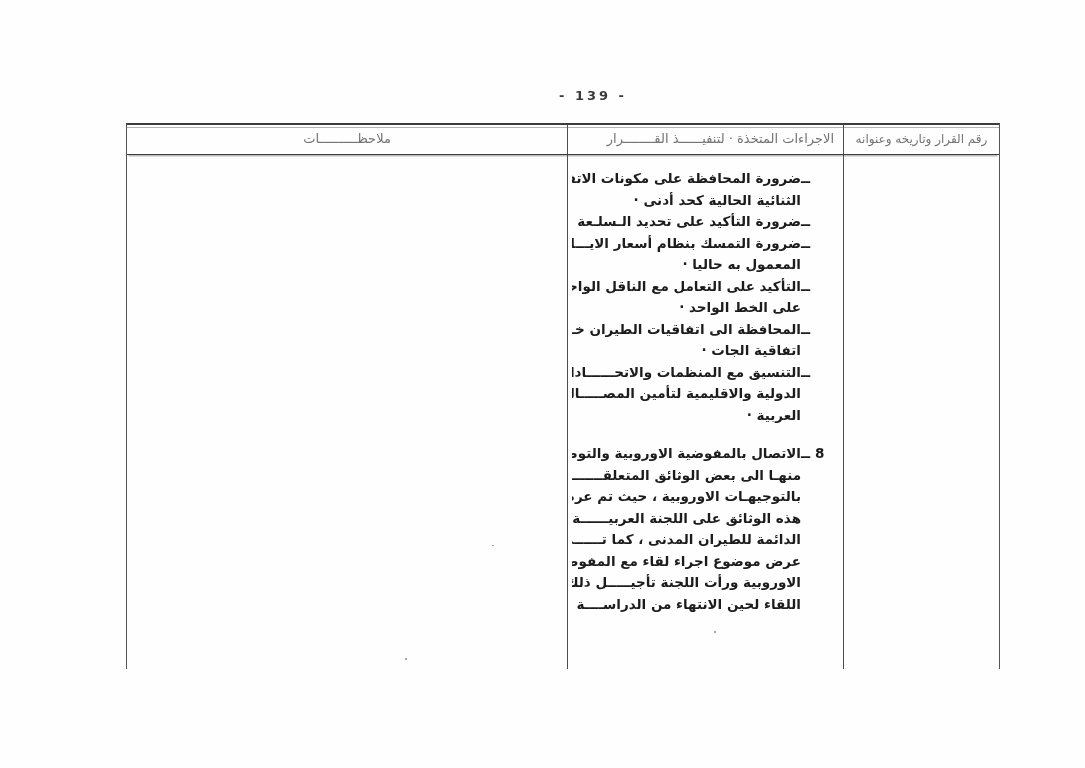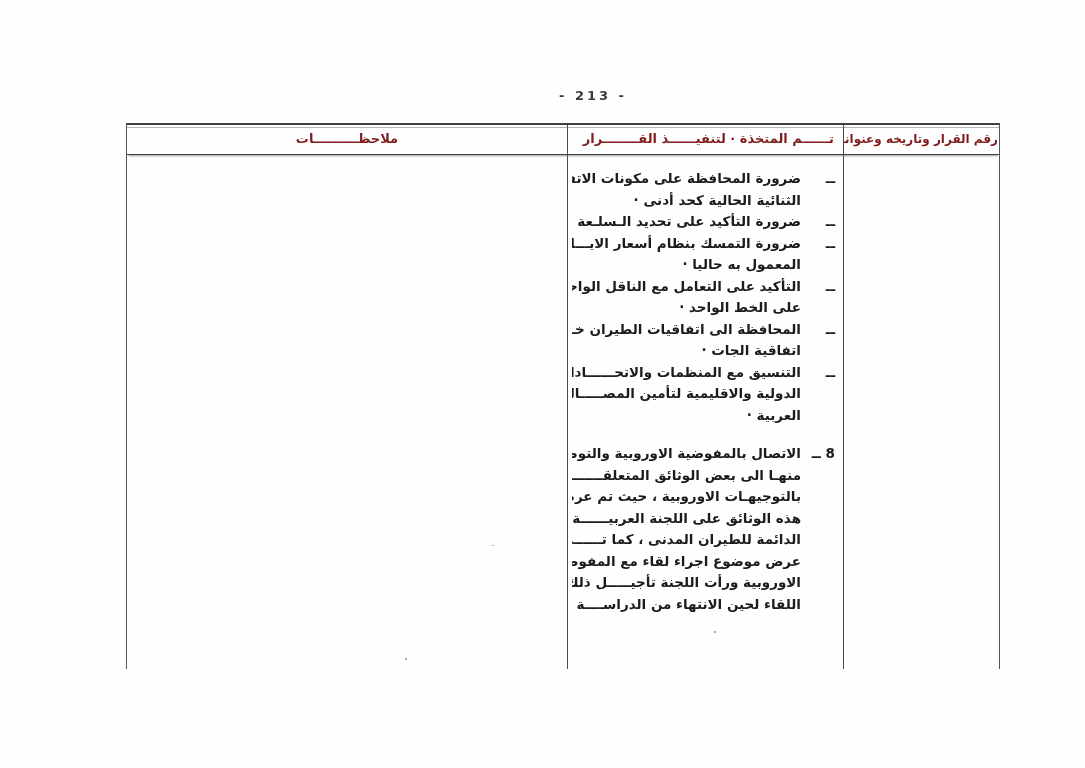--- a/index.html
+++ b/index.html
@@ -69,22 +69,22 @@
     overflow: hidden;
   }
   .c-decision { width: 155px; flex: none; }
   .c-actions  {
     width: 277px; flex: none;
     border-right: 1px solid #4d4d4d;
     border-left: 1px solid #4d4d4d;
   }
   .c-notes { flex: 1; }
   .hdr {
-    font-weight: 700;
-    color: #7f1d1d;
+    font-weight: 400;
+    color: #737373;
   }
   .hdr.c-decision {
     font-size: 12px;
     line-height: 28px;
     text-align: center;
     white-space: nowrap;
     padding: 0 1px;
   }
   .hdr.c-actions {
     font-size: 13px;
@@ -105,21 +105,21 @@
   .item {
     display: flex;
     font-size: 13.5px;
     font-weight: 700;
     line-height: 21.5px;
     color: #1c1c1c;
   }
   .item .marker {
     flex: none;
     width: 34px;
-    text-align: right;
+    text-align: left;
     white-space: nowrap;
   }
   .item .itext {
     flex: 1;
     min-width: 0;
     white-space: pre;
     overflow: hidden;
     text-align: right;
   }
   .item.numbered {
@@ -129,27 +129,27 @@
     position: absolute;
     background: #8d8d8d;
     border-radius: 50%;
   }
 </style>
 </head>
 <body>
 
 <div class="page">
 
-  <div class="pagenum">- 213 -</div>
+  <div class="pagenum">- 139 -</div>
 
   <div class="doc-table">
 
     <div class="header-row">
       <div class="cell hdr c-decision">رقم القرار وتاريخه وعنوانه</div>
-      <div class="cell hdr c-actions">تــــــم المتخذة · لتنفيــــــذ القــــــــرار</div>
+      <div class="cell hdr c-actions">الاجراءات المتخذة · لتنفيــــــذ القــــــــرار</div>
       <div class="cell hdr c-notes">ملاحظــــــــــات</div>
     </div>
 
     <div class="body-row">
       <div class="cell c-decision"></div>
 
       <div class="cell c-actions">
         <div class="items">
 
           <div class="item">

